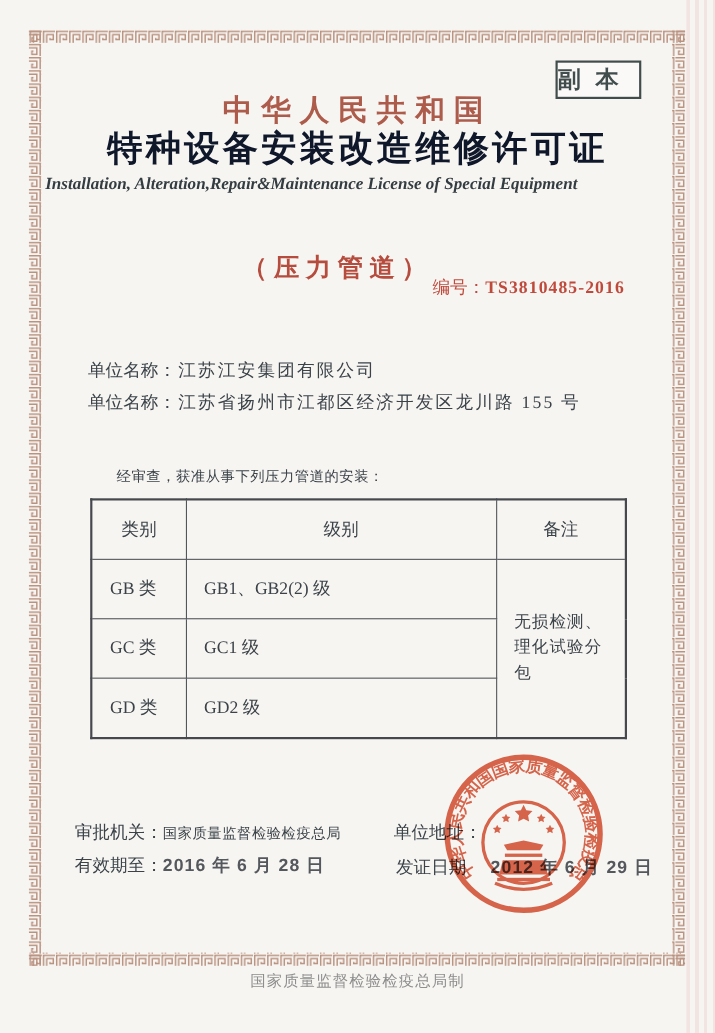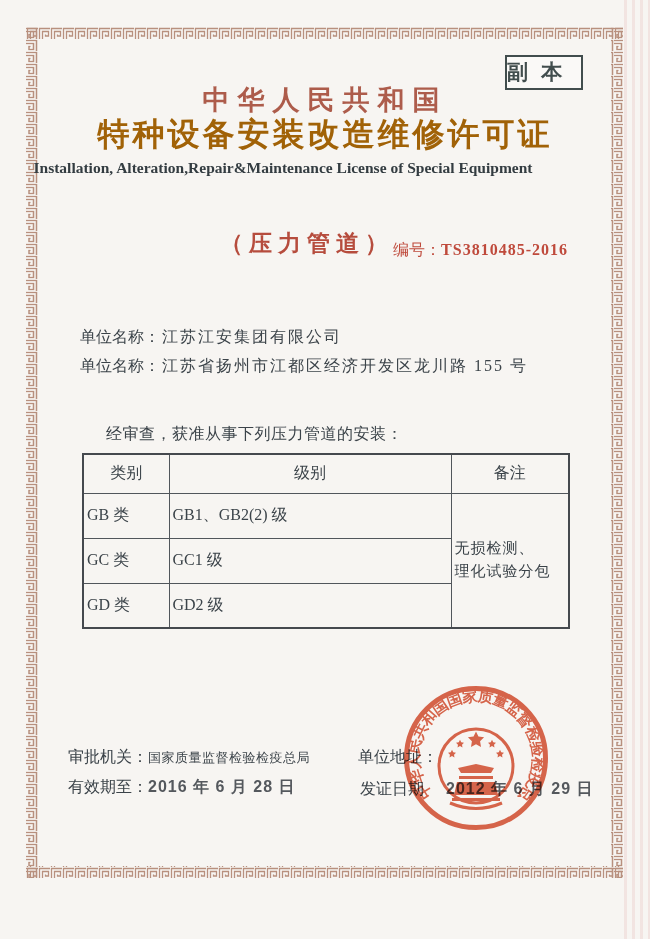--- a/index.html
+++ b/index.html
@@ -20,42 +20,42 @@
   .frame{position:absolute;left:26px;top:27px;}
   .copy-box{
     position:absolute;left:505px;top:55px;width:74px;height:31px;
     border:2.5px solid #414d4d;color:#414d4d;
     font-size:21px;font-weight:bold;text-align:left;line-height:31px;
     letter-spacing:4px;background:rgba(255,255,255,.4);
   }
   .title-cn1{position:absolute;left:0;top:82px;width:650px;text-align:center;
     font-size:27px;font-weight:bold;color:#ad5c4b;letter-spacing:8px;}
   .title-cn2{position:absolute;left:0;top:113px;width:650px;text-align:center;
-    font-size:32px;font-weight:bold;color:#a16207;letter-spacing:3px;}
+    font-size:32px;font-weight:bold;color:#0f172a;letter-spacing:3px;}
   .title-en{position:absolute;left:0;width:566px;text-align:center;
-    font-weight:bold;color:#333c41;font-size:15.5px;}
+    font-weight:bold;color:#333c41;font-size:15.5px;font-style:italic;}
   .title-en.l1{top:159px;}
   .title-en.l2{top:183px;}
   .subtitle{position:absolute;left:0;top:228px;width:614px;text-align:center;
     font-size:23px;font-weight:bold;color:#b64c3d;letter-spacing:6px;}
-  .license-row{position:absolute;left:0;top:240px;width:568px;text-align:right;
+  .license-row{position:absolute;left:0;top:251px;width:568px;text-align:right;
     font-size:16px;color:#bf4a3c;}
   .license-row .no{font-weight:bold;letter-spacing:1px;}
   .field-row{position:absolute;left:80px;font-size:16px;color:#3b4349;white-space:nowrap;}
   .field-row .val{letter-spacing:2px;margin-left:2px;}
   .row-name{top:327px;}
   .row-addr{top:356px;}
-  .intro{position:absolute;left:106px;top:424px;font-size:16px;color:#3b4349;letter-spacing:.5px;}
+  .intro{position:absolute;left:106px;top:424px;font-size:13px;color:#3b4349;letter-spacing:.5px;}
   table.scope{
     position:absolute;left:82px;top:453px;width:486px;
     border-collapse:collapse;table-layout:fixed;
     font-size:16px;color:#3b4349;
   }
   table.scope th, table.scope td{
-    border:1px solid #51565b;font-weight:normal;padding:3px;
+    border:1px solid #51565b;font-weight:normal;padding:16px;
   }
   table.scope{border:2px solid #45494e;}
   table.scope thead tr{height:39px;}
   table.scope tbody tr{height:45px;}
   td.remark{text-align:left;padding-left:9px;font-size:15px;line-height:1.55;letter-spacing:1px;margin-left:21px;}
   .foot-row{position:absolute;font-size:16px;color:#3b4349;white-space:nowrap;text-align:right;}
   .fr-approve{left:68px;top:747px;}
   .fr-approve .val{font-size:13px;letter-spacing:.5px;}
   .fr-issueorg{left:358px;top:747px;}
   .fr-valid{left:68px;top:777px;}
@@ -184,14 +184,15 @@
 
         <path d="M56,84 L74,80 L92,84 L89,89 L59,89 Z" stroke="none"></path>
         <rect x="57" y="92" width="34" height="3" stroke="none"></rect>
         <path d="M55,98 L93,98 L96,111 L52,111 Z" stroke="none"></path>
         <rect x="50" y="114" width="48" height="3" stroke="none"></rect>
         <path d="M48,119 Q74,130 100,119" fill="none" stroke-width="3"></path>
       </g>
     </g>
   </svg>
 
+  <div class="footer-note">国家质量监督检验检疫总局制</div>
 
 </div>
 
 </body></html>

